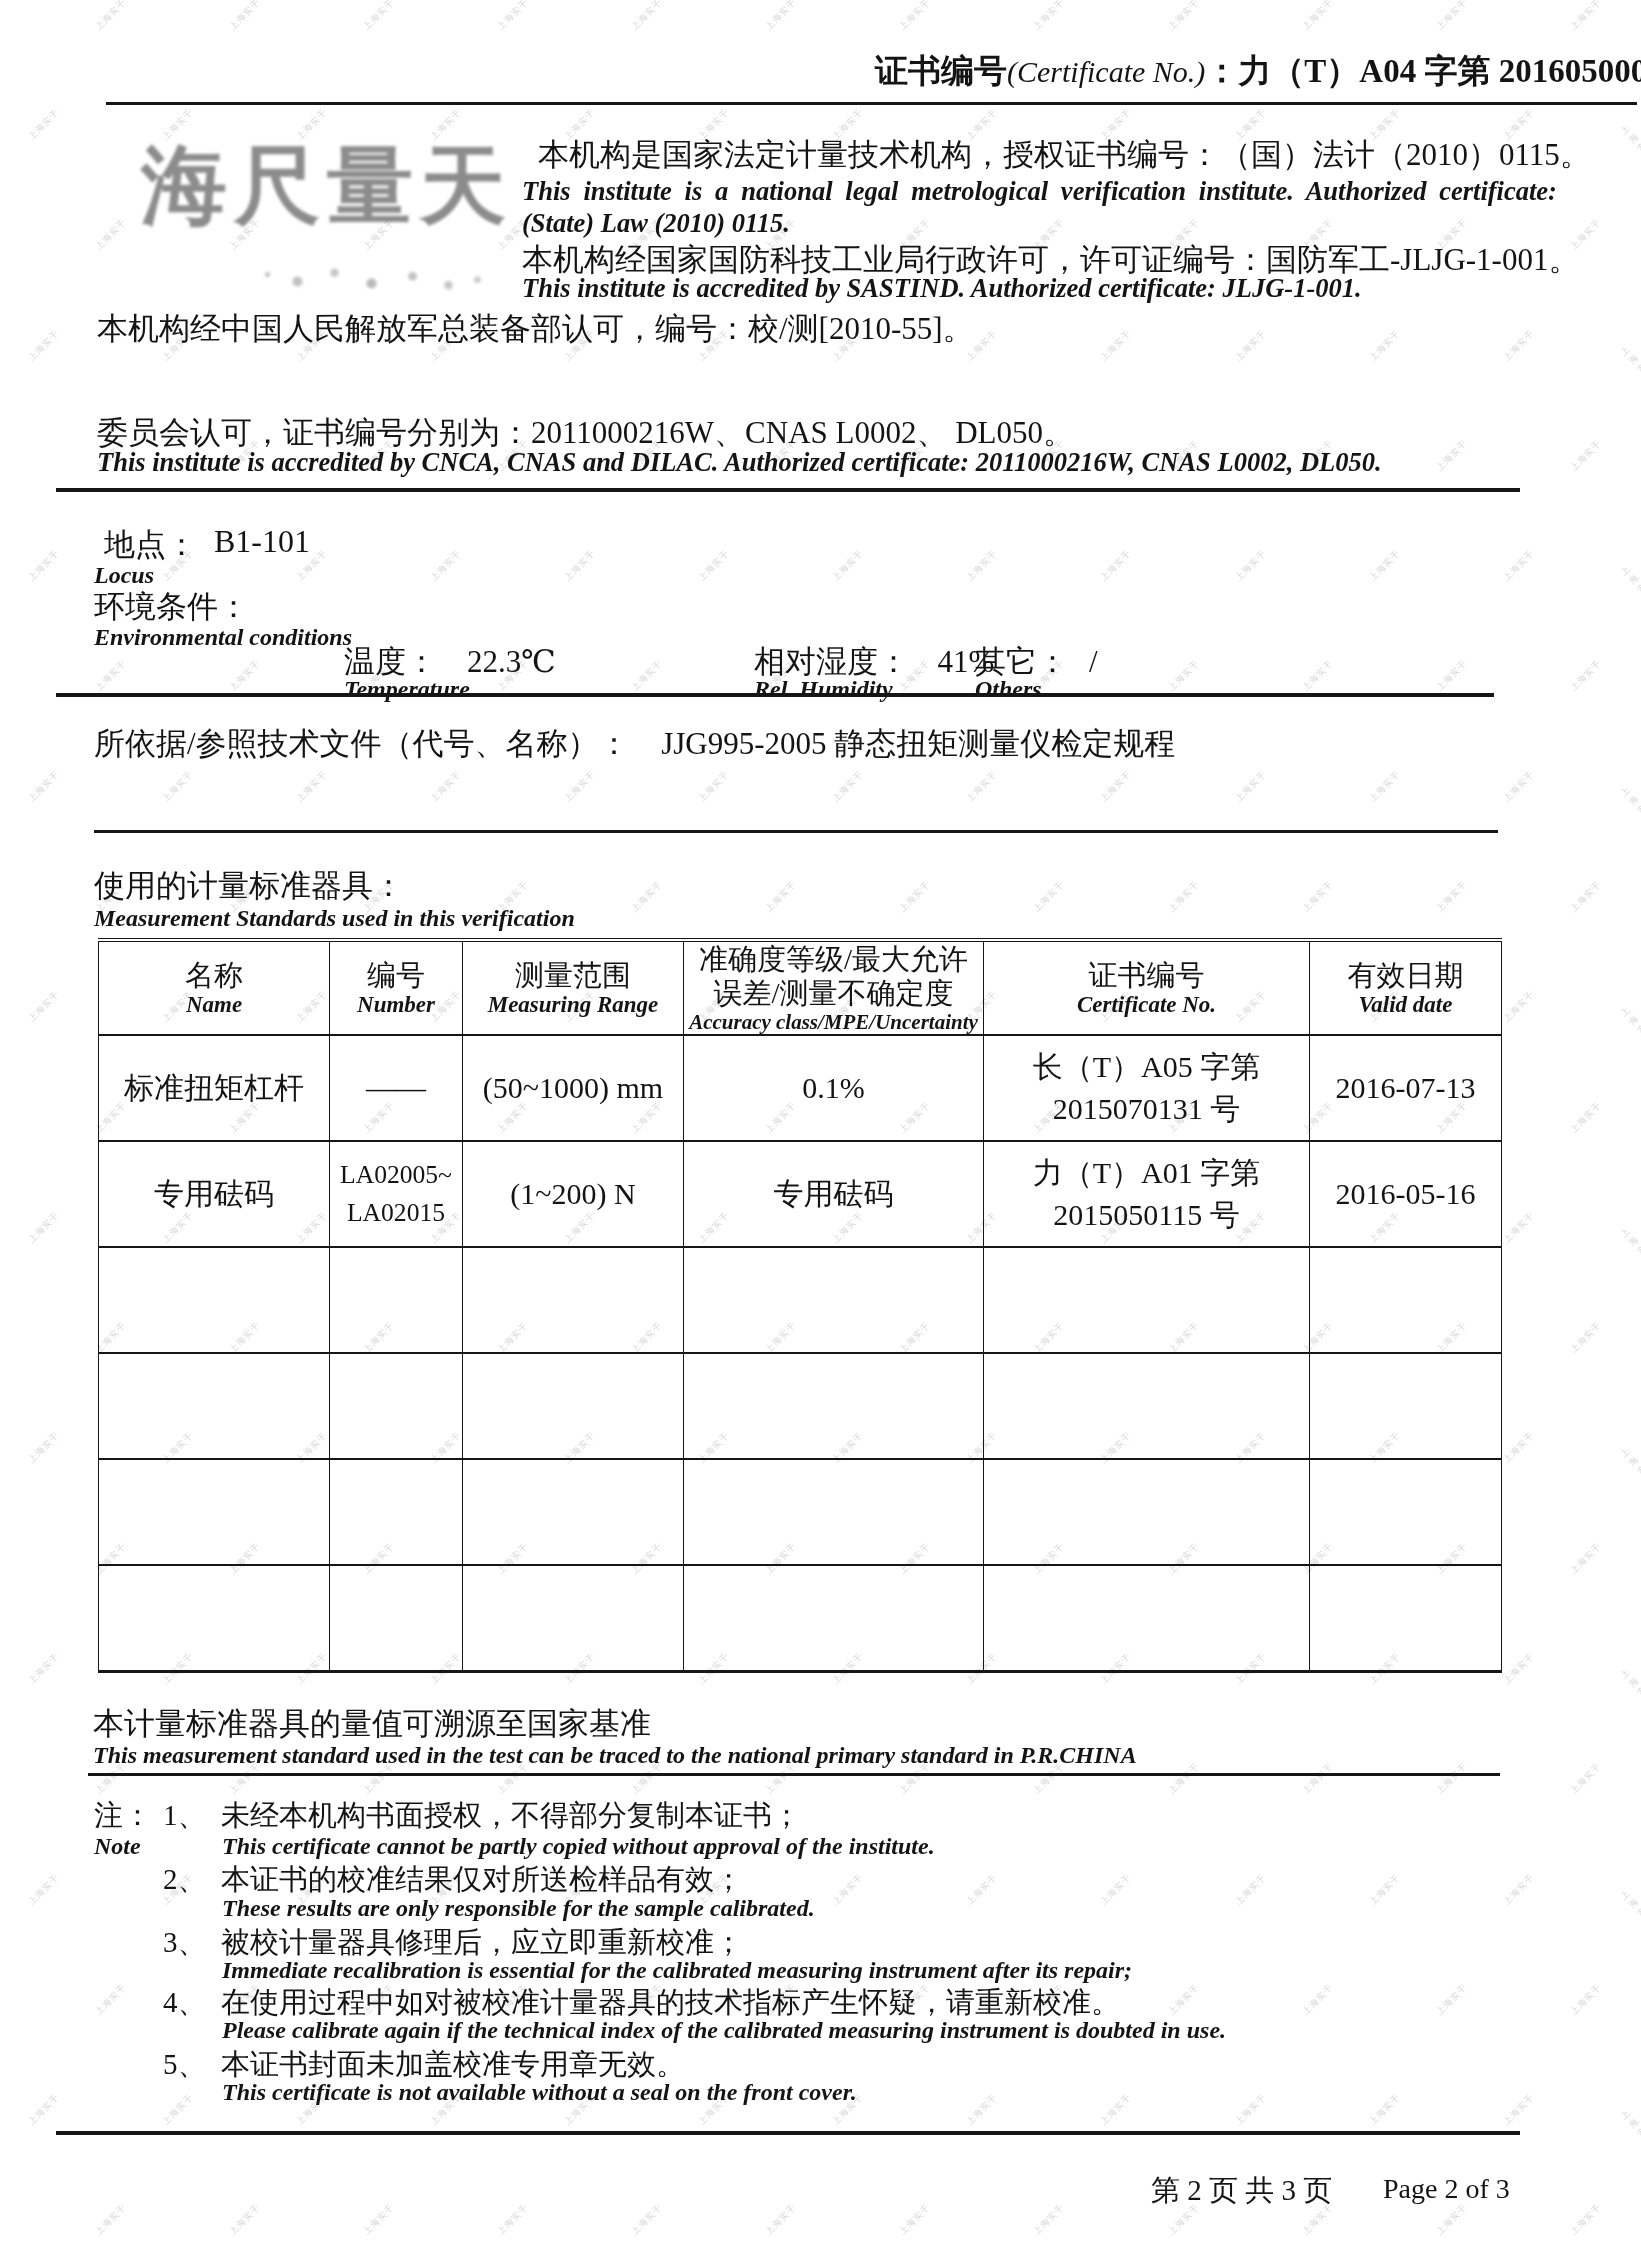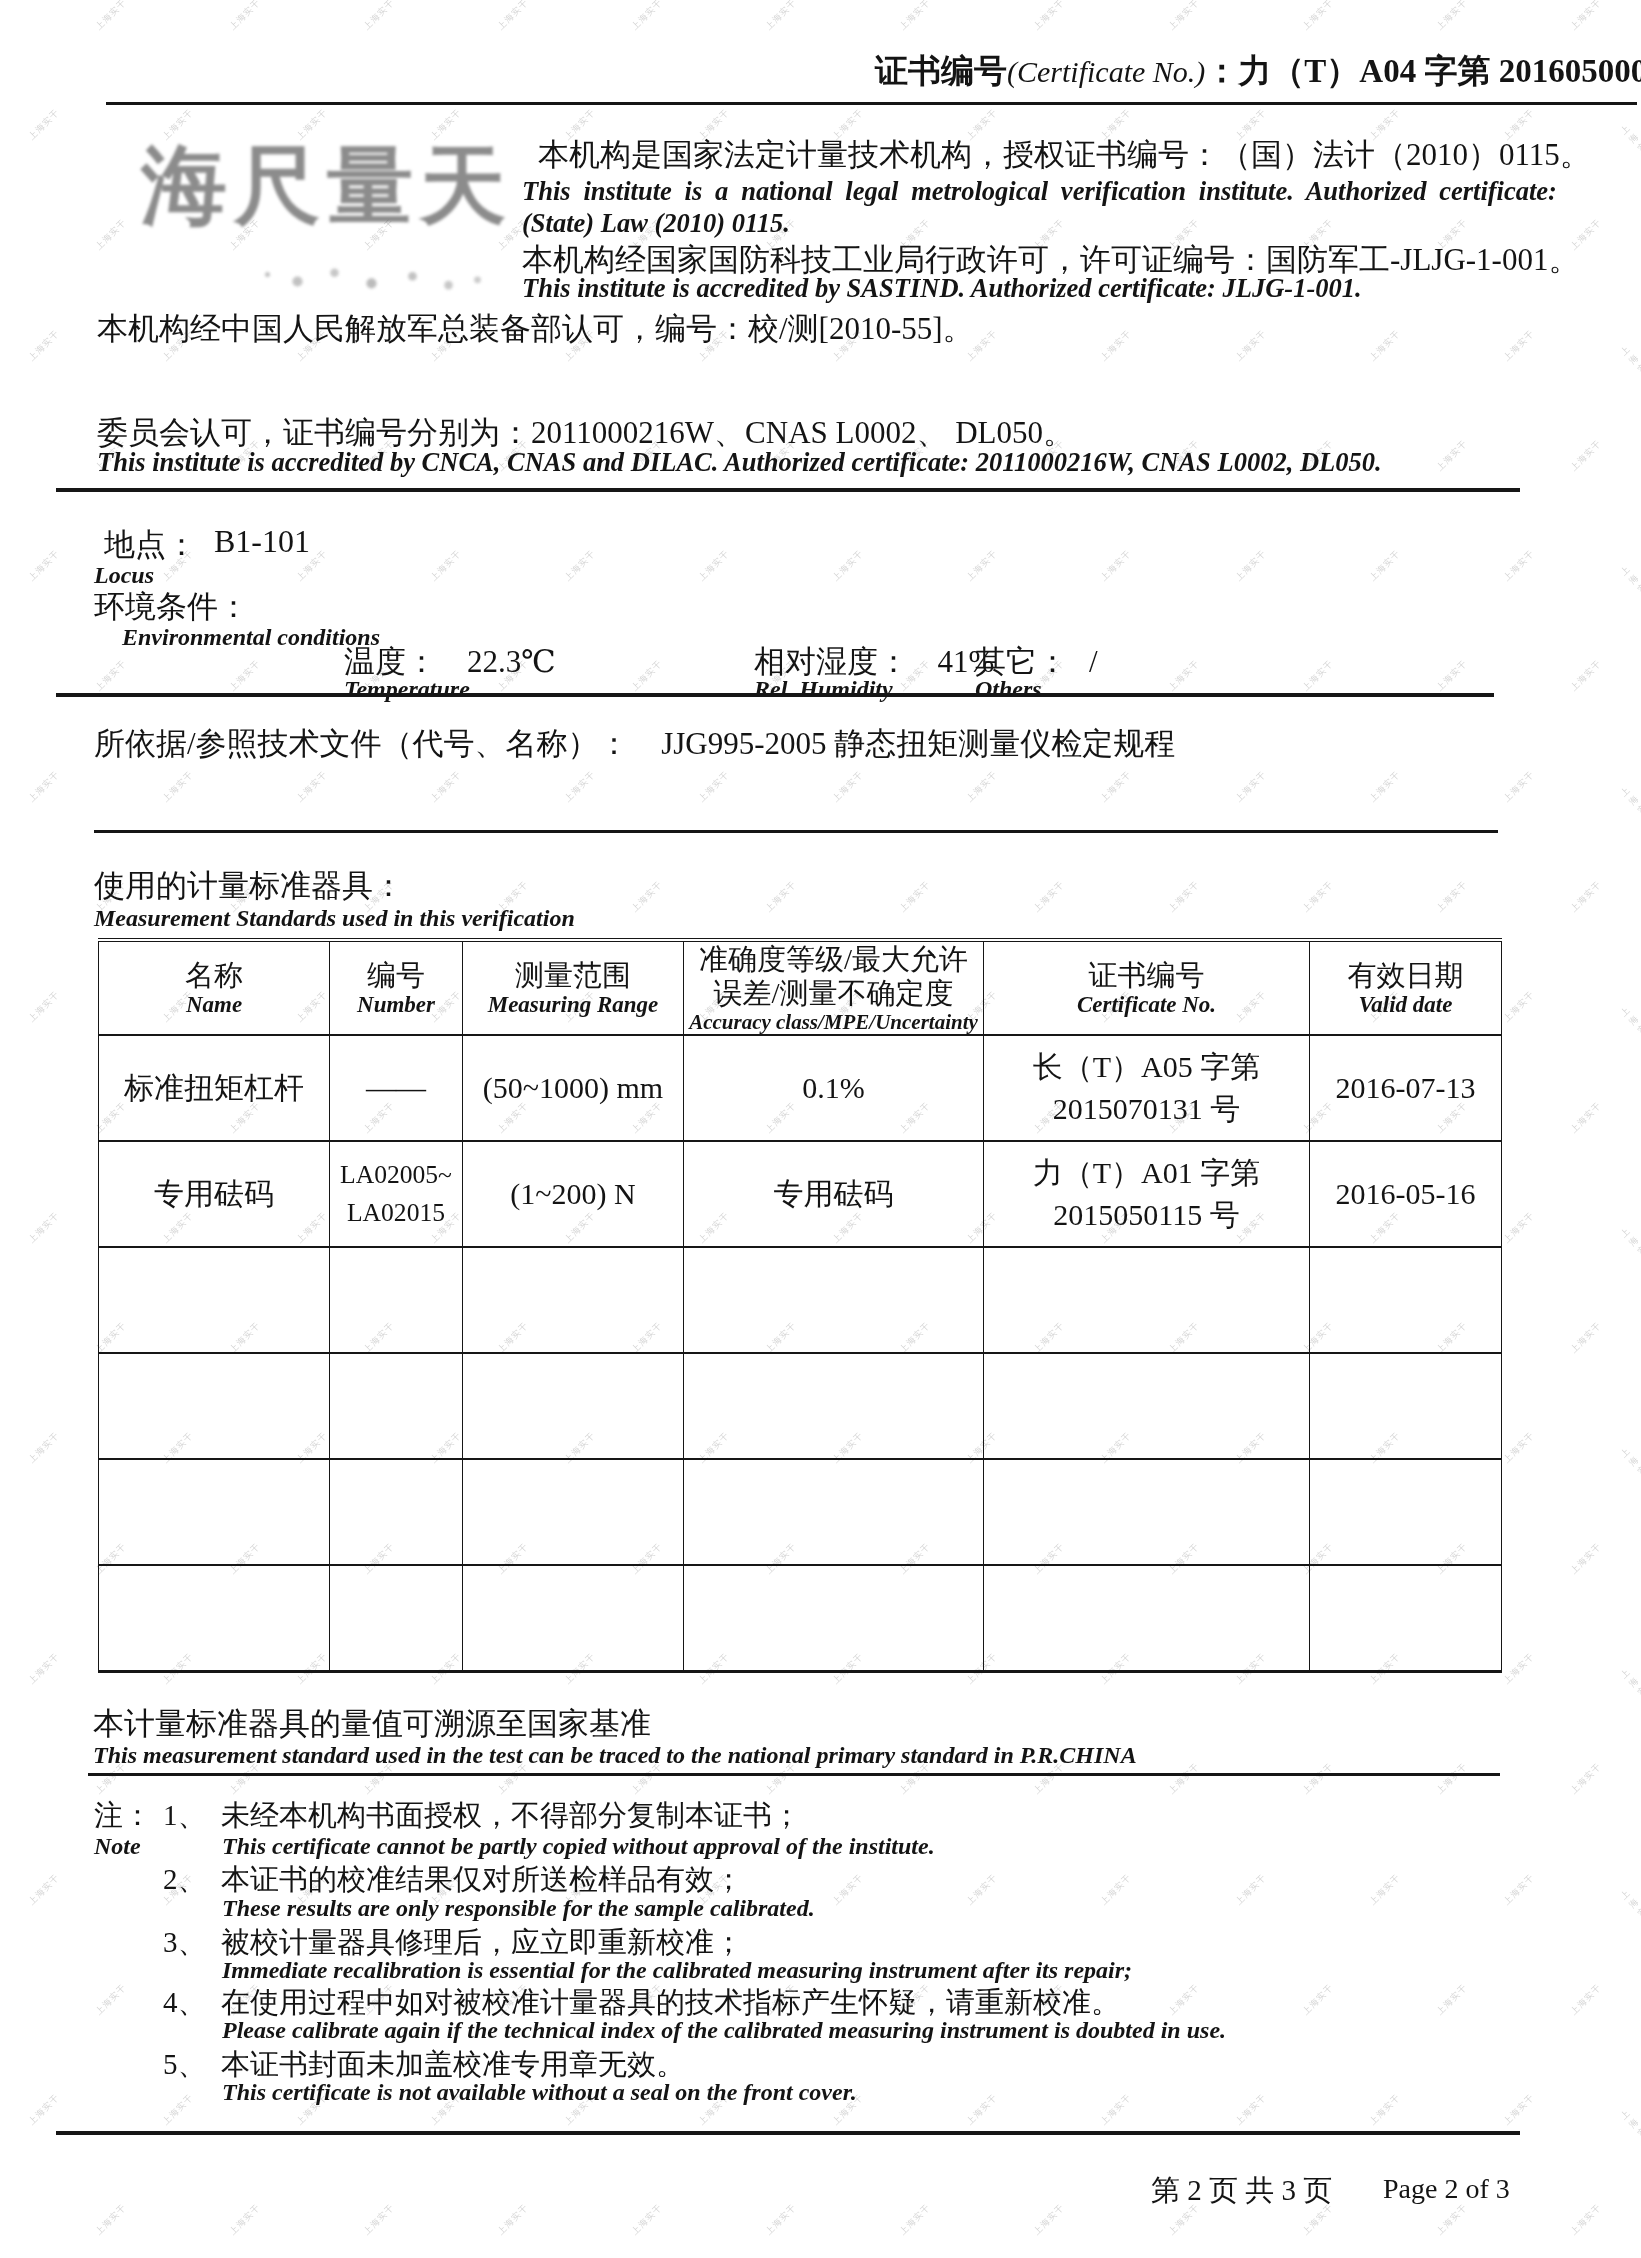--- a/index.html
+++ b/index.html
@@ -345,21 +345,21 @@
   <div class="abs cn fs-cn" style="left:97px;top:308px;">本机构经中国人民解放军总装备部认可，编号：校/测[2010-55]。</div>
   <div class="abs cn fs-cn" style="left:97px;top:412px;">委员会认可，证书编号分别为：2011000216W、CNAS L0002、 DL050。</div>
   <div class="abs en fs-en" style="left:97px;top:447px;">This institute is accredited by CNCA, CNAS and DILAC. Authorized certificate: 2011000216W, CNAS L0002, DL050.</div>
 
   <div class="rule" style="left:56px;top:488px;width:1464px;height:3.5px;"></div>
 
   <div class="abs cn fs-cn" style="left:104px;top:524px;">地点：</div>
   <div class="abs cn" style="left:214px;top:523px;font-size:32px;">B1-101</div>
   <div class="abs en fs-en-s" style="left:94px;top:562px;">Locus</div>
   <div class="abs cn fs-cn" style="left:94px;top:586px;">环境条件：</div>
-  <div class="abs en fs-en-s" style="left:94px;top:624px;margin-left:28px;">Environmental conditions</div>
+  <div class="abs en fs-en-s" style="left:94px;top:624px;">Environmental conditions</div>
 
   <div class="abs" style="left:344px;top:641px;">
     <span class="cn fs-cn">温度：</span>
     <span class="cn fs-cn" style="margin-left:26.5px;">22.3℃</span>
   </div>
   <div class="abs en fs-en-s" style="left:344px;top:676px;">Temperature</div>
 
   <div class="abs" style="left:754px;top:641px;">
     <span class="cn fs-cn">相对湿度：</span>
     <span class="cn fs-cn" style="margin-left:25px;">41%</span>

